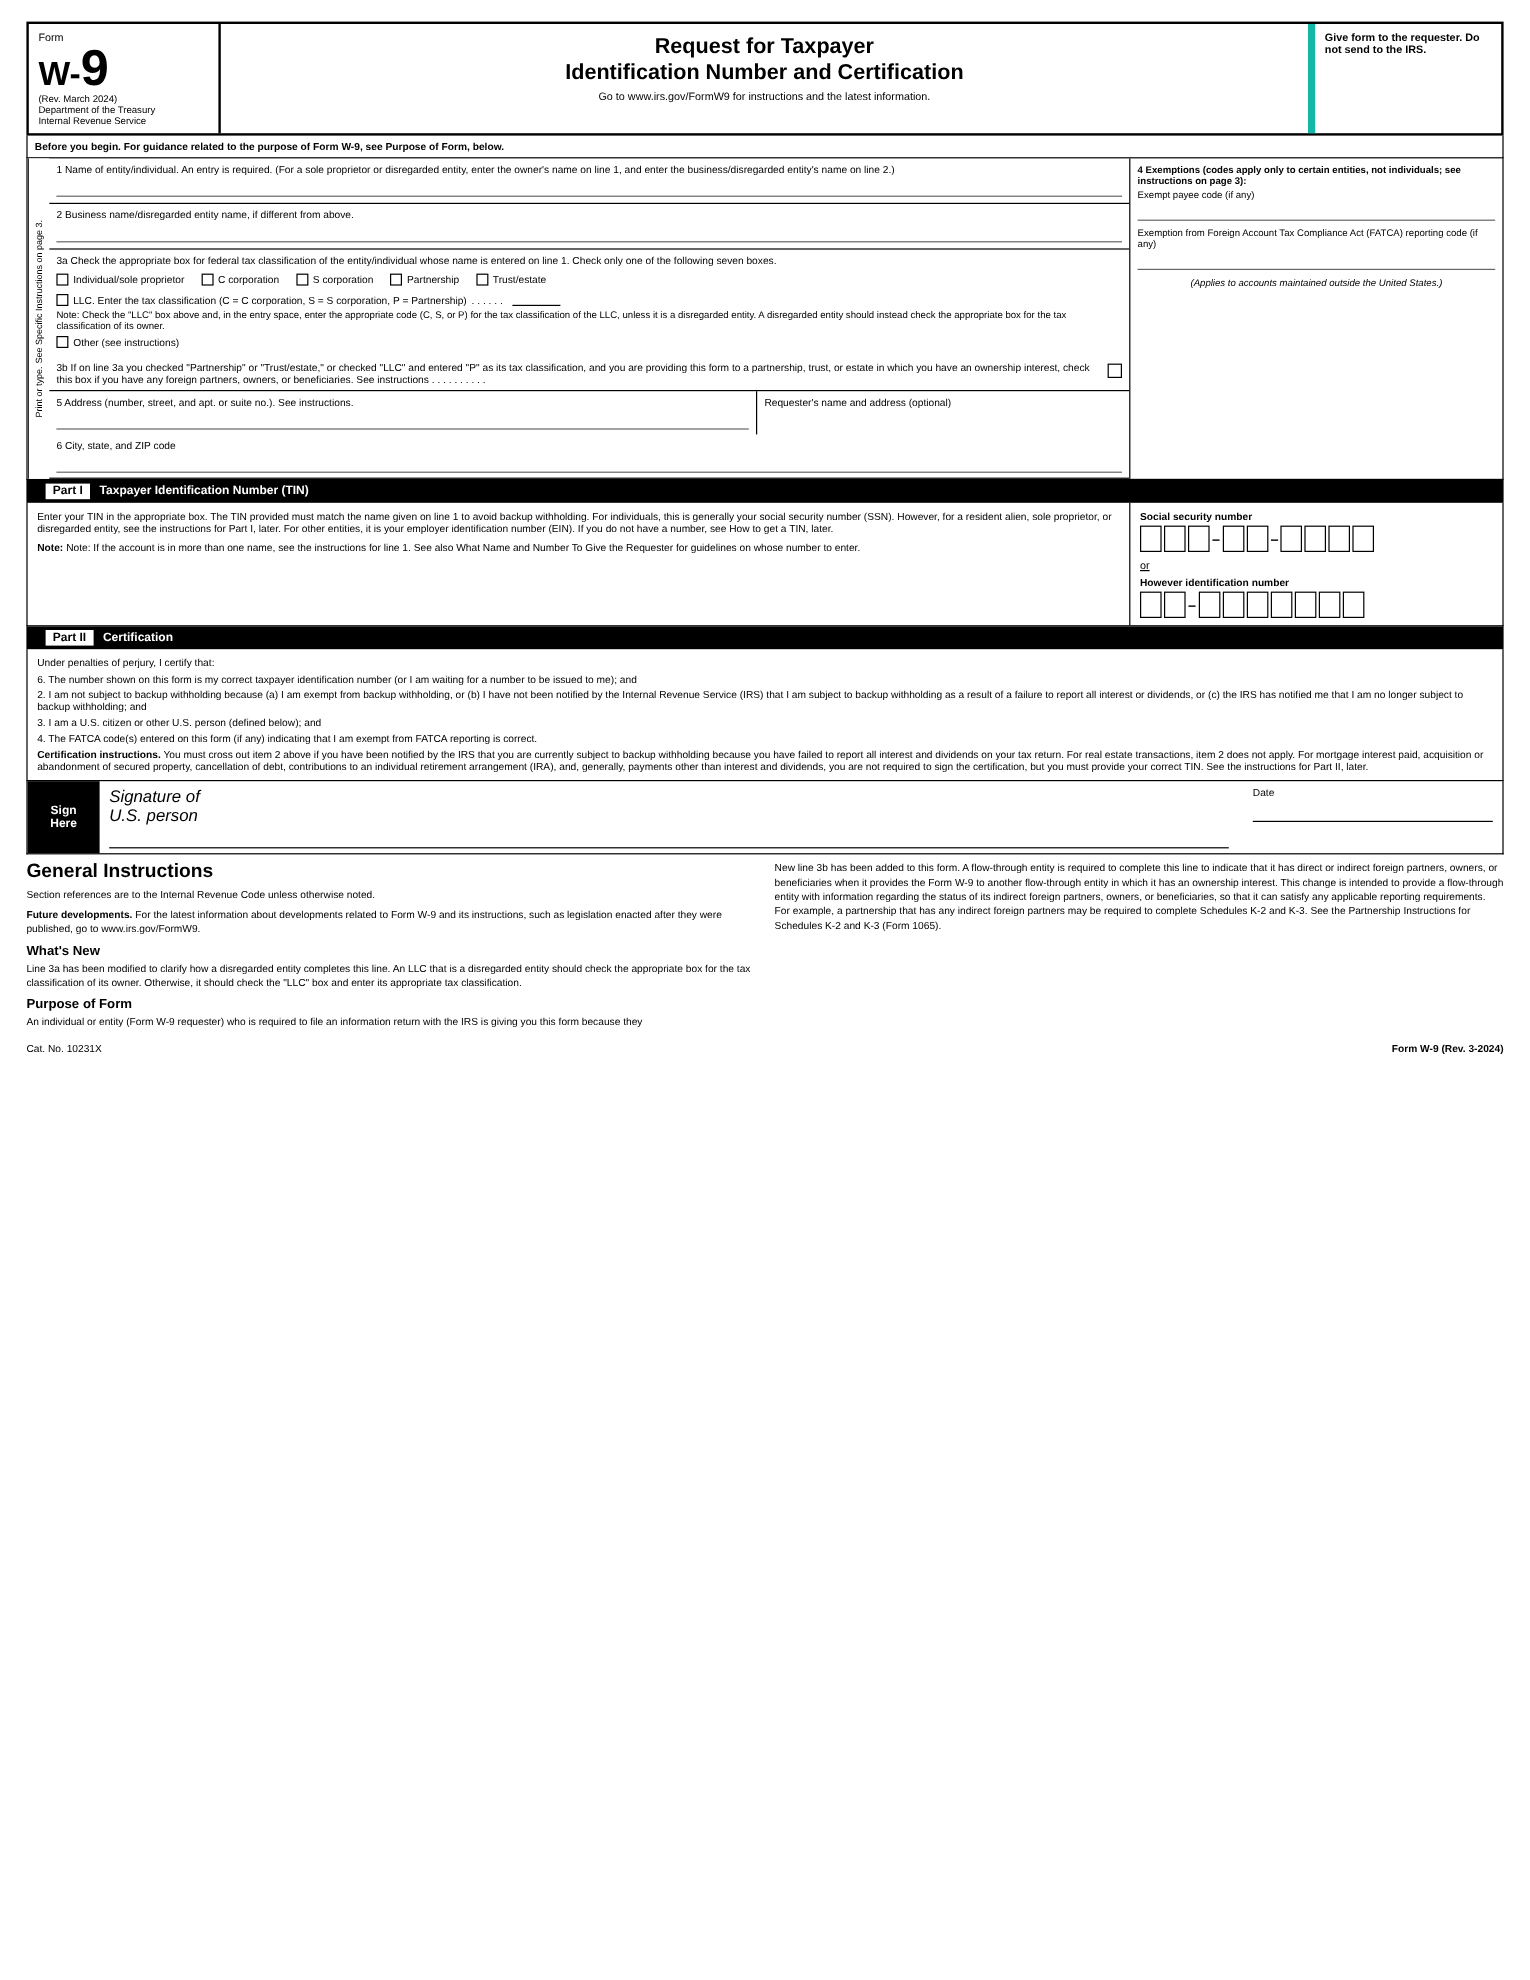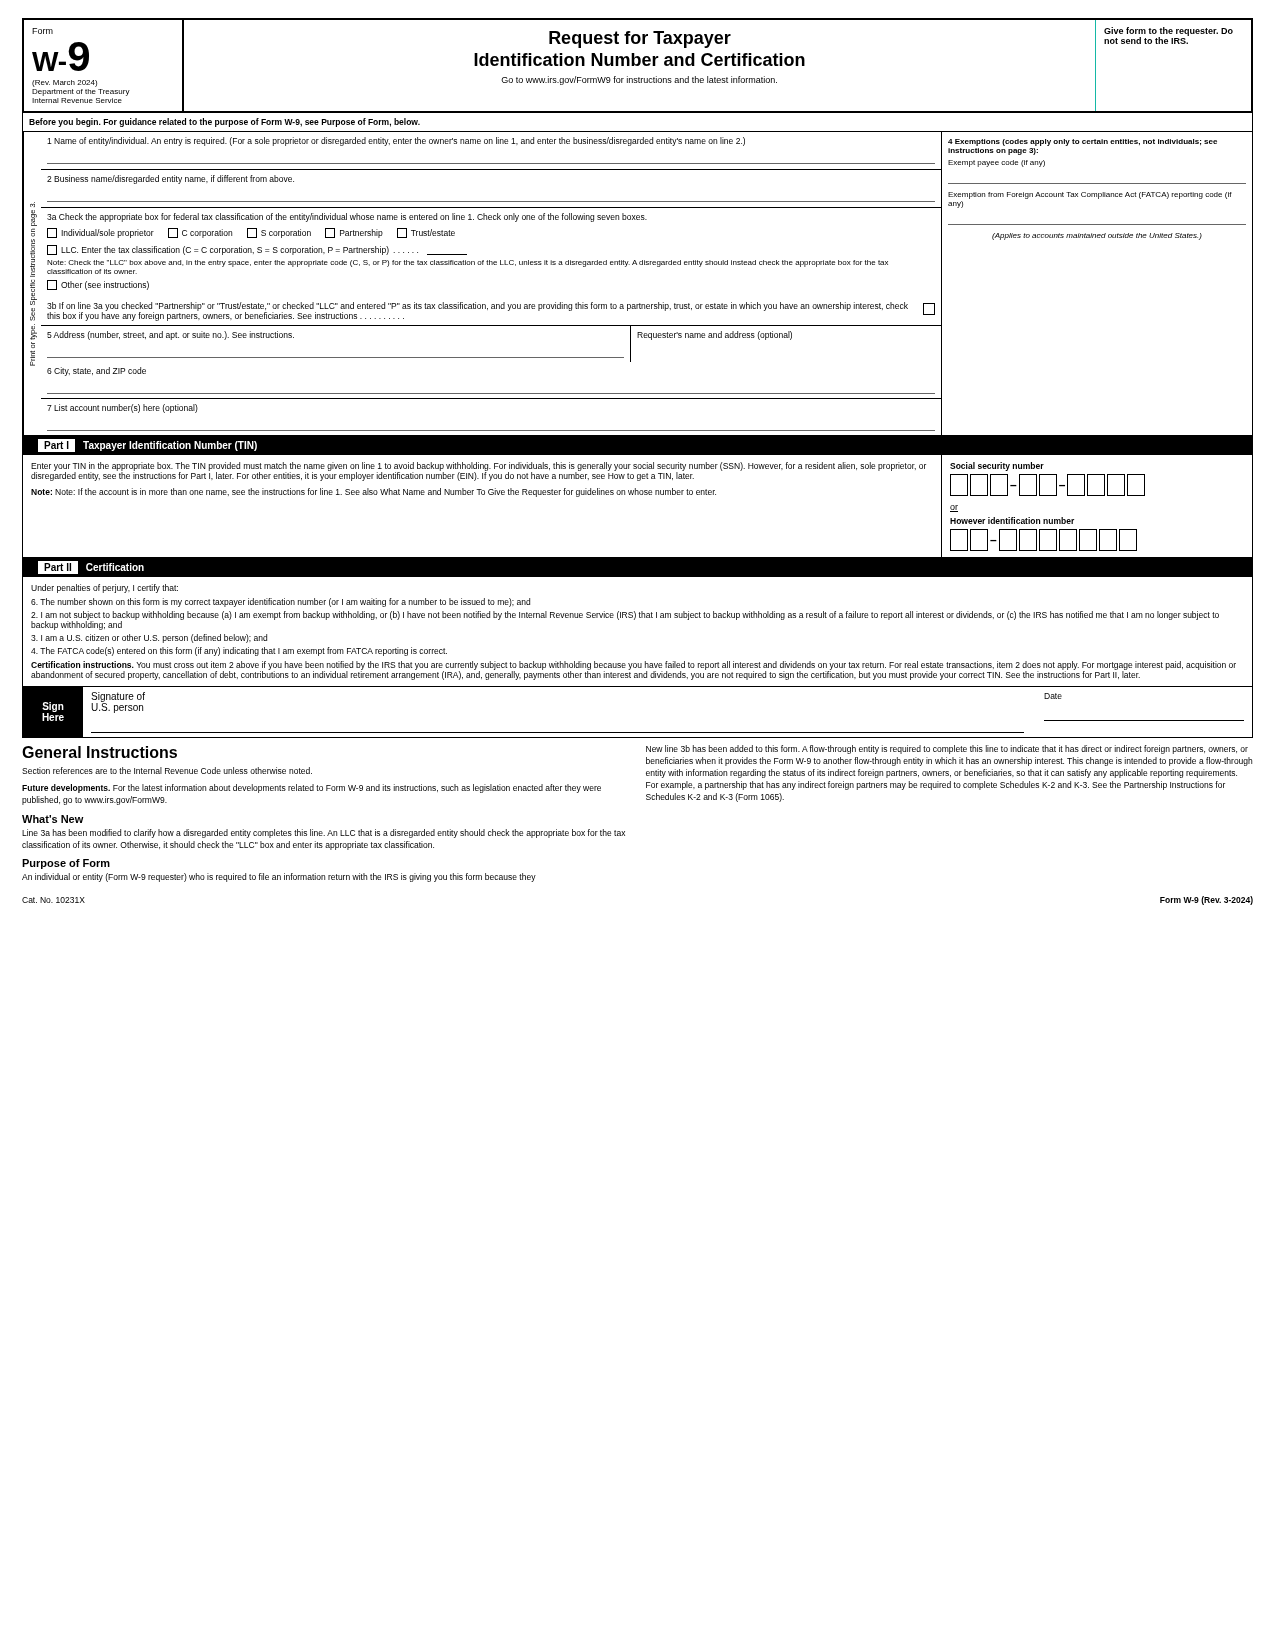--- a/index.html
+++ b/index.html
@@ -37,21 +37,21 @@
       line-height: 1;
       font-family: Arial Black, Arial, sans-serif;
     }
     .form-w9-big span {
       font-size: 28px;
     }
     .header-center {
       flex: 1;
       text-align: center;
       padding: 8px 10px;
-      border-right: 1px solid #14b8a6;
+      border-right: 6px solid #14b8a6;
     }
     .header-center h1 {
       font-size: 18px;
       font-weight: bold;
       line-height: 1.2;
     }
     .header-center p {
       font-size: 9px;
       margin-top: 4px;
     }
@@ -252,21 +252,22 @@
       text-align: center;
     }
     .sign-fields {
       flex: 1;
       display: flex;
       padding: 4px 8px;
       gap: 20px;
     }
     .sign-sig {
       flex: 1;
-      font-size: 10px;
+      font-size: 14px;
+      font-style: italic;
     }
     .sign-date {
       width: 200px;
       font-size: 8.5px;
     }
     .sign-line {
       height: 18px;
       border-bottom: 1px solid #000;
       margin-top: 2px;
     }
@@ -463,24 +464,20 @@
           <div class="field-input-line"></div>
         </div>
         <div class="addr-right">Requester's name and address (optional)</div>
       </div>
 
       <div class="city-row">
         <div class="field-label">6  City, state, and ZIP code</div>
         <div class="field-input-line"></div>
       </div>
 
-      <div class="acct-row">
-        <div class="field-label">7  List account number(s) here (optional)</div>
-        <div class="field-input-line"></div>
-      </div>
     </div>
 
     <div class="form-right">
       <div class="right-section-title">4 Exemptions (codes apply only to certain entities, not individuals; see instructions on page 3):</div>
       <div class="note-text">Exempt payee code (if any)</div>
       <div class="exempt-line"></div>
       <div class="note-text" style="margin-top:6px;">Exemption from Foreign Account Tax Compliance Act (FATCA) reporting code (if any)</div>
       <div class="exempt-line"></div>
       <div class="applies-note">(Applies to accounts maintained outside the United States.)</div>
     </div>

